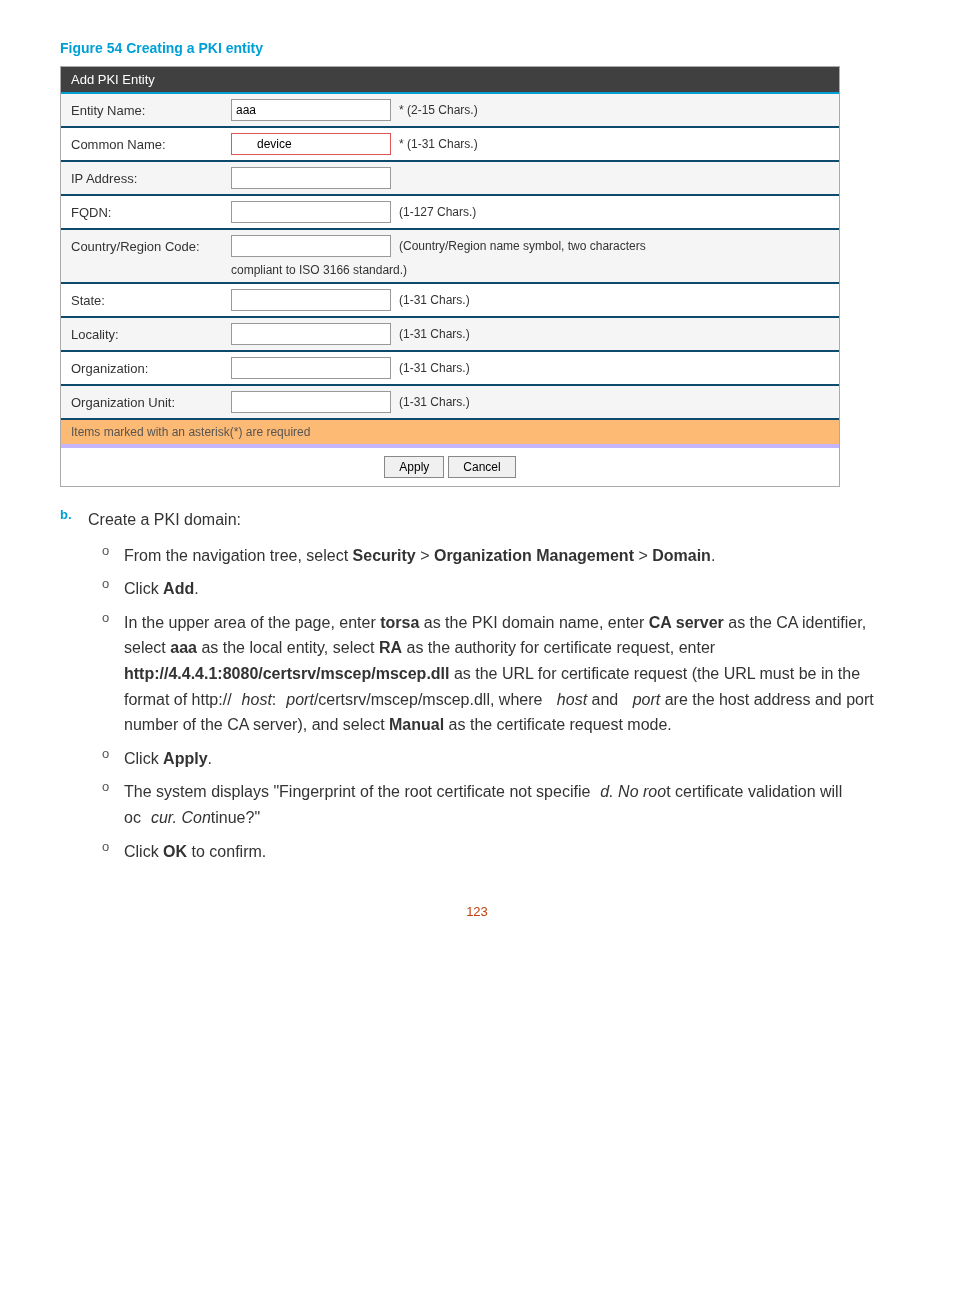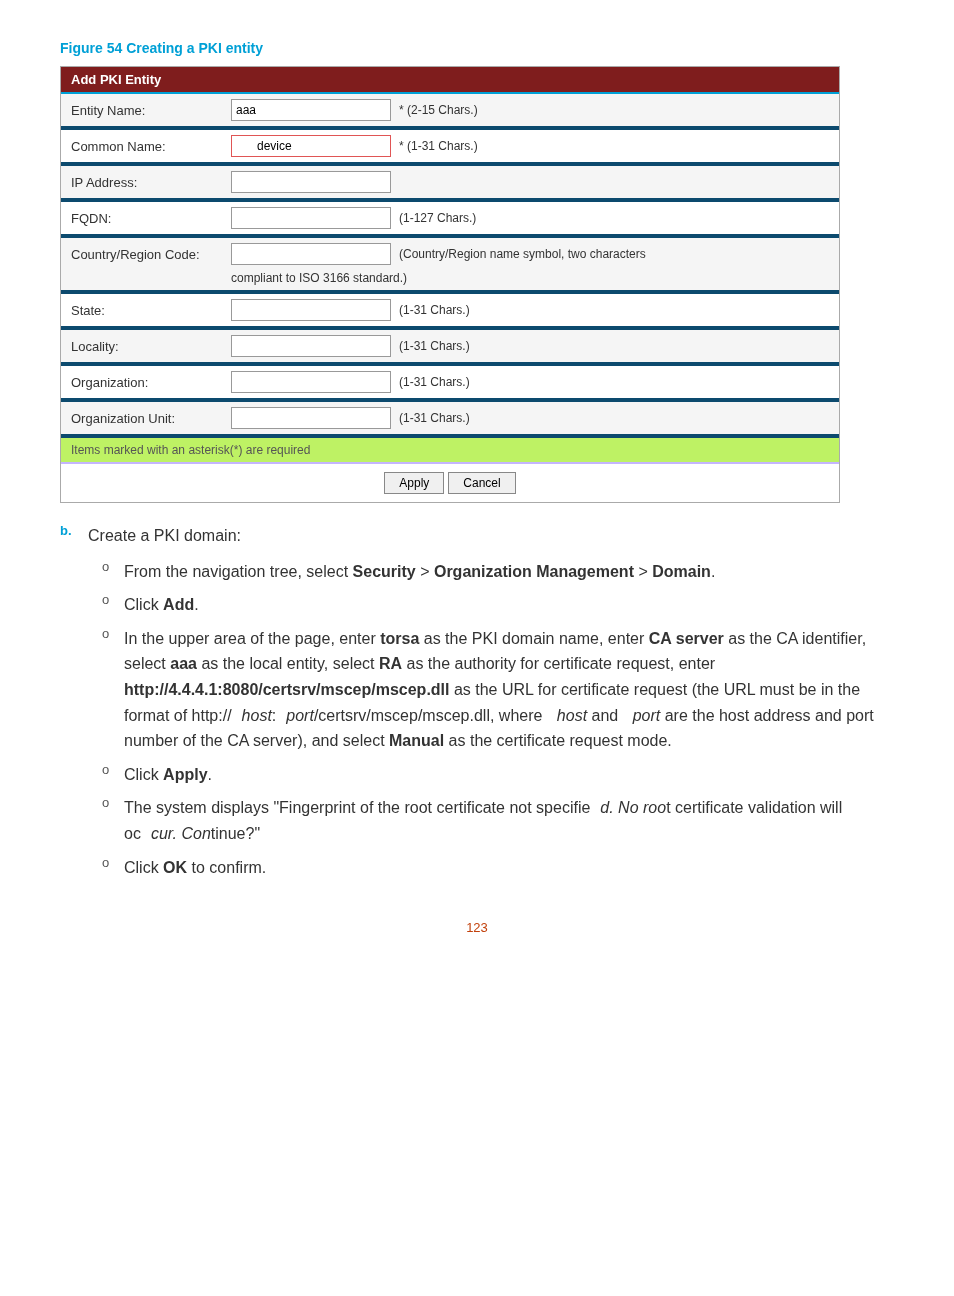--- a/index.html
+++ b/index.html
@@ -25,36 +25,36 @@
       margin-bottom: 10px;
     }
 
     .form-container {
       border: 1px solid #aaaaaa;
       width: 780px;
       margin-bottom: 20px;
     }
 
     .form-header {
-      background: #7f1d1d;
+      background: #404040;
       color: #ffffff;
       font-size: 13px;
-      font-weight: bold;
+      font-weight: normal;
       padding: 5px 10px;
     }
 
     .form-body {
       border-top: 2px solid #00a0d6;
     }
 
     .form-row {
       display: flex;
       align-items: flex-start;
       padding: 5px 10px;
-      border-bottom: 4px solid #0c4a6e;
+      border-bottom: 2px solid #0c4a6e;
       min-height: 30px;
     }
 
     .form-row:nth-child(odd) {
       background: #f5f5f5;
     }
 
     .form-row:nth-child(even) {
       background: #ffffff;
     }
@@ -94,25 +94,25 @@
     }
 
     .form-hint-multiline {
       font-size: 12px;
       color: #333333;
       padding-top: 4px;
       flex-basis: 100%;
     }
 
     .form-footer {
-      background: #bef264;
+      background: #fdba74;
       padding: 5px 10px;
       font-size: 12px;
       color: #555555;
-      border-bottom: 2px solid #c4b5fd;
+      border-bottom: 4px solid #c4b5fd;
     }
 
     .form-buttons {
       display: flex;
       justify-content: center;
       padding: 8px;
       gap: 4px;
     }
 
     .btn {

